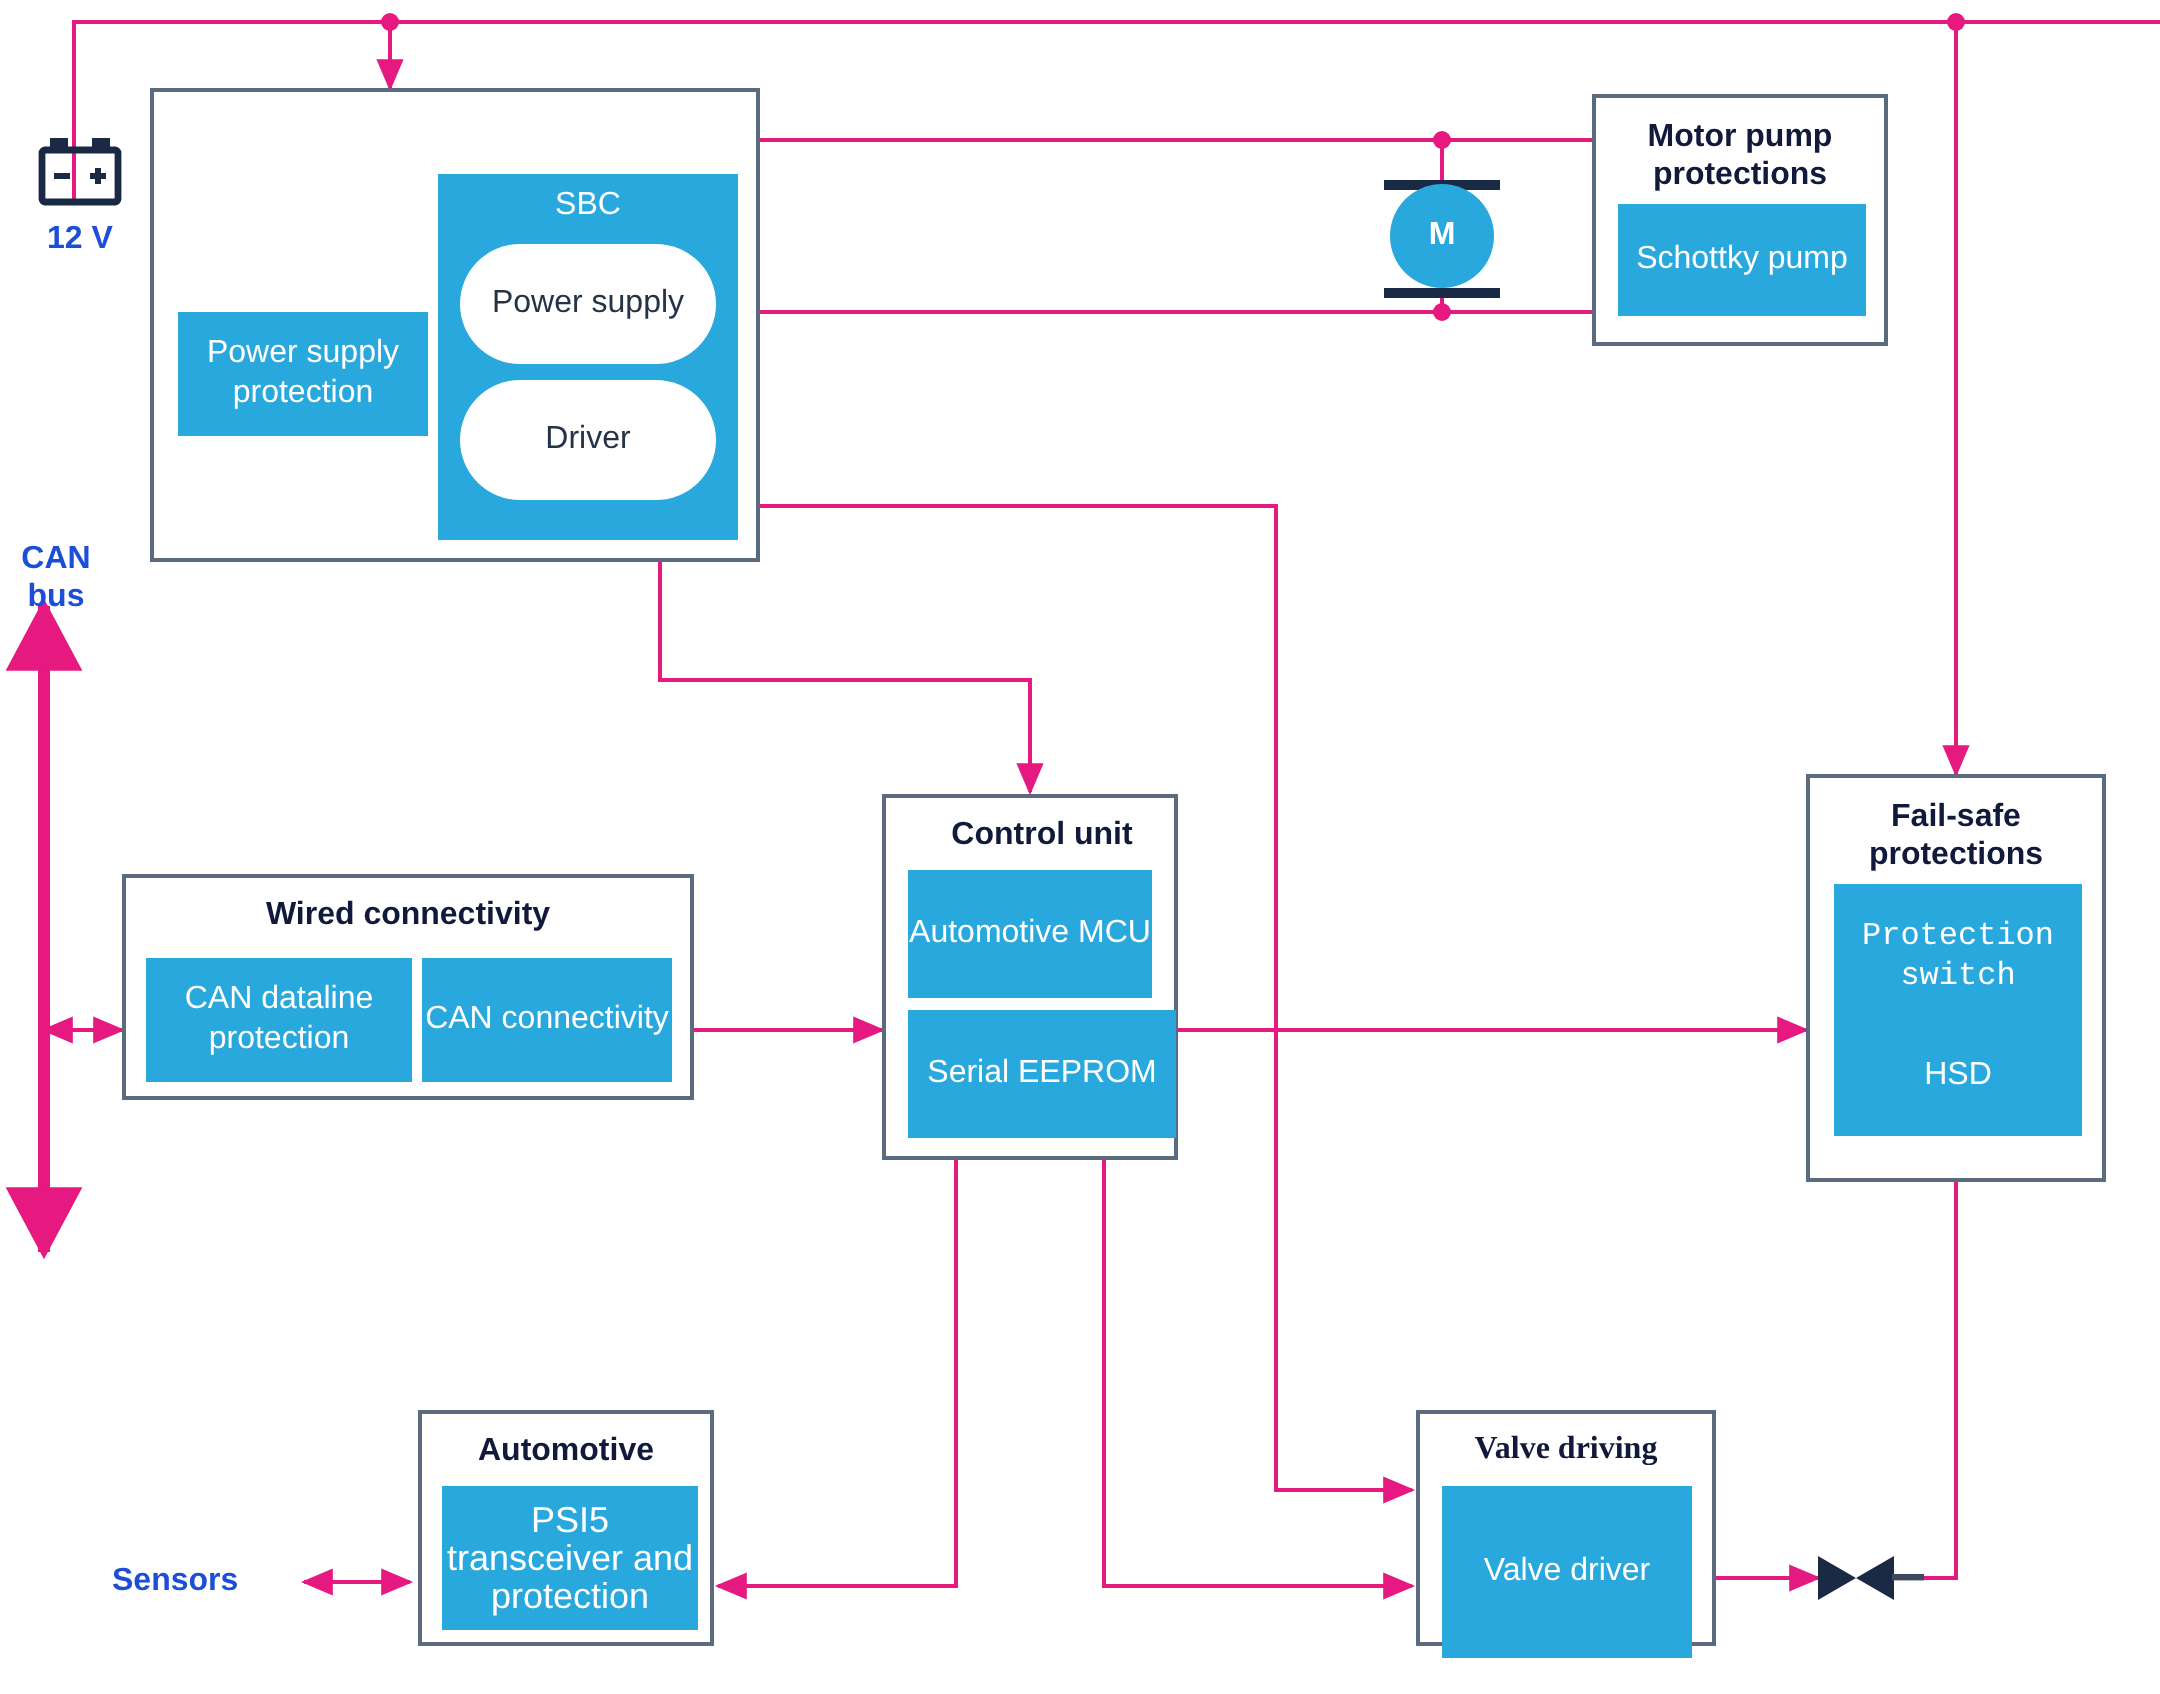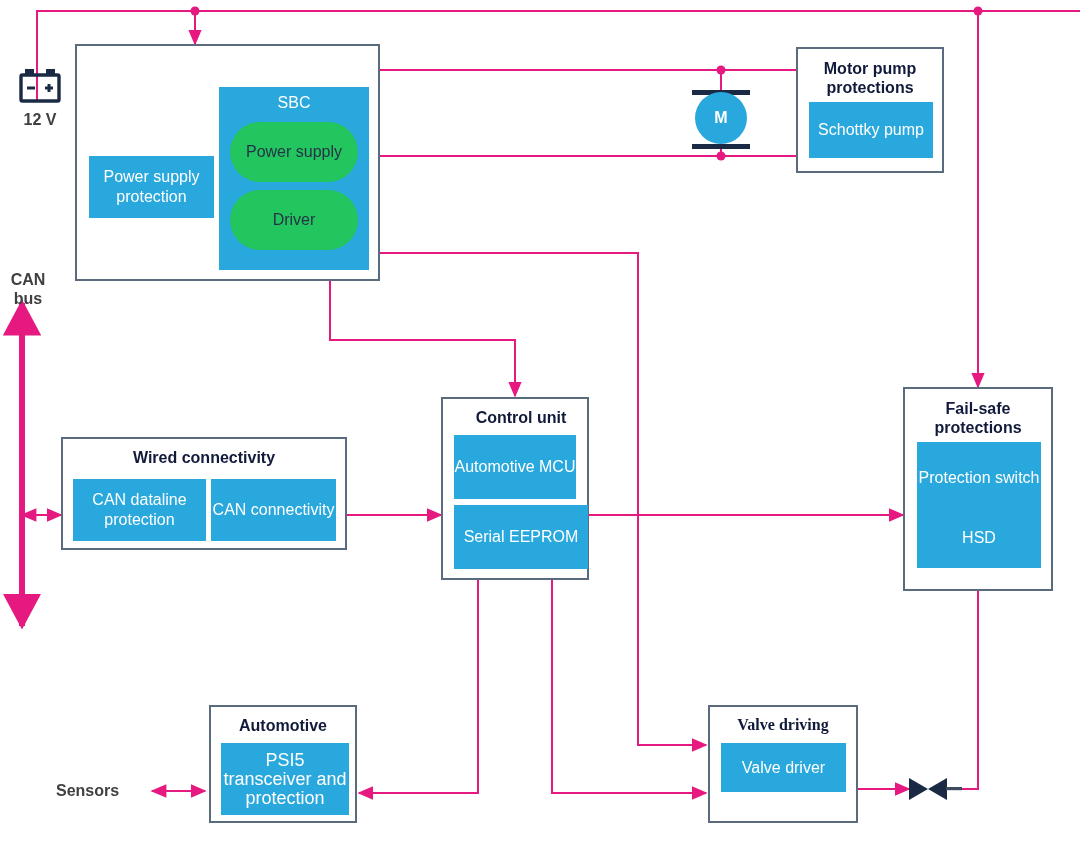--- a/index.html
+++ b/index.html
@@ -5,23 +5,23 @@
   html,body{margin:0;padding:0;background:#ffffff;}
   body{font-family:"Liberation Sans", sans-serif;}
   #canvas{position:relative;width:1080px;height:847px;background:#fff;overflow:hidden;}
 
   .box{position:absolute;background:#ffffff;border:2px solid #5a6b7d;box-sizing:border-box;}
   .box-title{position:absolute;left:0;right:0;text-align:center;font-weight:bold;color:#111a3a;
              font-size:16px;line-height:19px;}
 
   .blk{position:absolute;background:#29a8dd;color:#ffffff;display:flex;align-items:center;
        justify-content:center;text-align:center;font-size:16px;line-height:20px;box-sizing:border-box;}
-  .blk.light{background:#22c55e;color:#243447;border-radius:30px;}
+  .blk.light{background:#ffffff;color:#243447;border-radius:30px;}
 
-  .lbl{position:absolute;font-weight:bold;color:#404040;font-size:16px;line-height:19px;text-align:center;}
+  .lbl{position:absolute;font-weight:bold;color:#1d4ed8;font-size:16px;line-height:19px;text-align:center;}
 
   svg.wires{position:absolute;left:0;top:0;width:1080px;height:847px;pointer-events:none;}
 
   .motor-circle{position:absolute;border-radius:50%;background:#29a8dd;color:#ffffff;
      display:flex;align-items:center;justify-content:center;font-weight:bold;font-size:16px;}
   .brush{position:absolute;background:#1b2a44;height:5px;}
 </style>
 </head>
 <body>
 
@@ -145,27 +145,27 @@
   </div>
 
   <div class="box" style="left:441px;top:397px;width:148px;height:183px;">
     <div class="box-title" style="top:9px;padding-left:12px;">Control unit</div>
     <div class="blk" style="left:11px;top:36px;width:122px;height:64px;">Automotive MCU</div>
     <div class="blk" style="left:11px;top:106px;width:134px;height:64px;">Serial EEPROM</div>
   </div>
 
   <div class="box" style="left:903px;top:387px;width:150px;height:204px;">
     <div class="box-title" style="top:10px;padding:0 6px;">Fail-safe protections</div>
-    <div class="blk" style="left:12px;top:53px;width:124px;height:72px;">Protection switch</div>
+    <div class="blk" style="left:12px;top:53px;width:124px;height:72px;font-family:Liberation Mono, monospace;">Protection switch</div>
     <div class="blk" style="left:12px;top:119px;width:124px;height:60px;">HSD</div>
   </div>
 
   <div class="box" style="left:209px;top:705px;width:148px;height:118px;">
     <div class="box-title" style="top:9px;">Automotive</div>
     <div class="blk" style="left:10px;top:36px;width:128px;height:72px;font-size:18px;line-height:19px;">PSI5 transceiver and protection</div>
   </div>
 
   <div class="box" style="left:708px;top:705px;width:150px;height:118px;">
     <div class="box-title" style="top:8px;font-family:Liberation Serif, serif;">Valve driving</div>
-    <div class="blk" style="left:11px;top:36px;width:125px;height:49px;">Valve driver</div>
+    <div class="blk" style="left:11px;top:36px;width:125px;height:86px;">Valve driver</div>
   </div>
 
 </div>
 
 </body></html>

